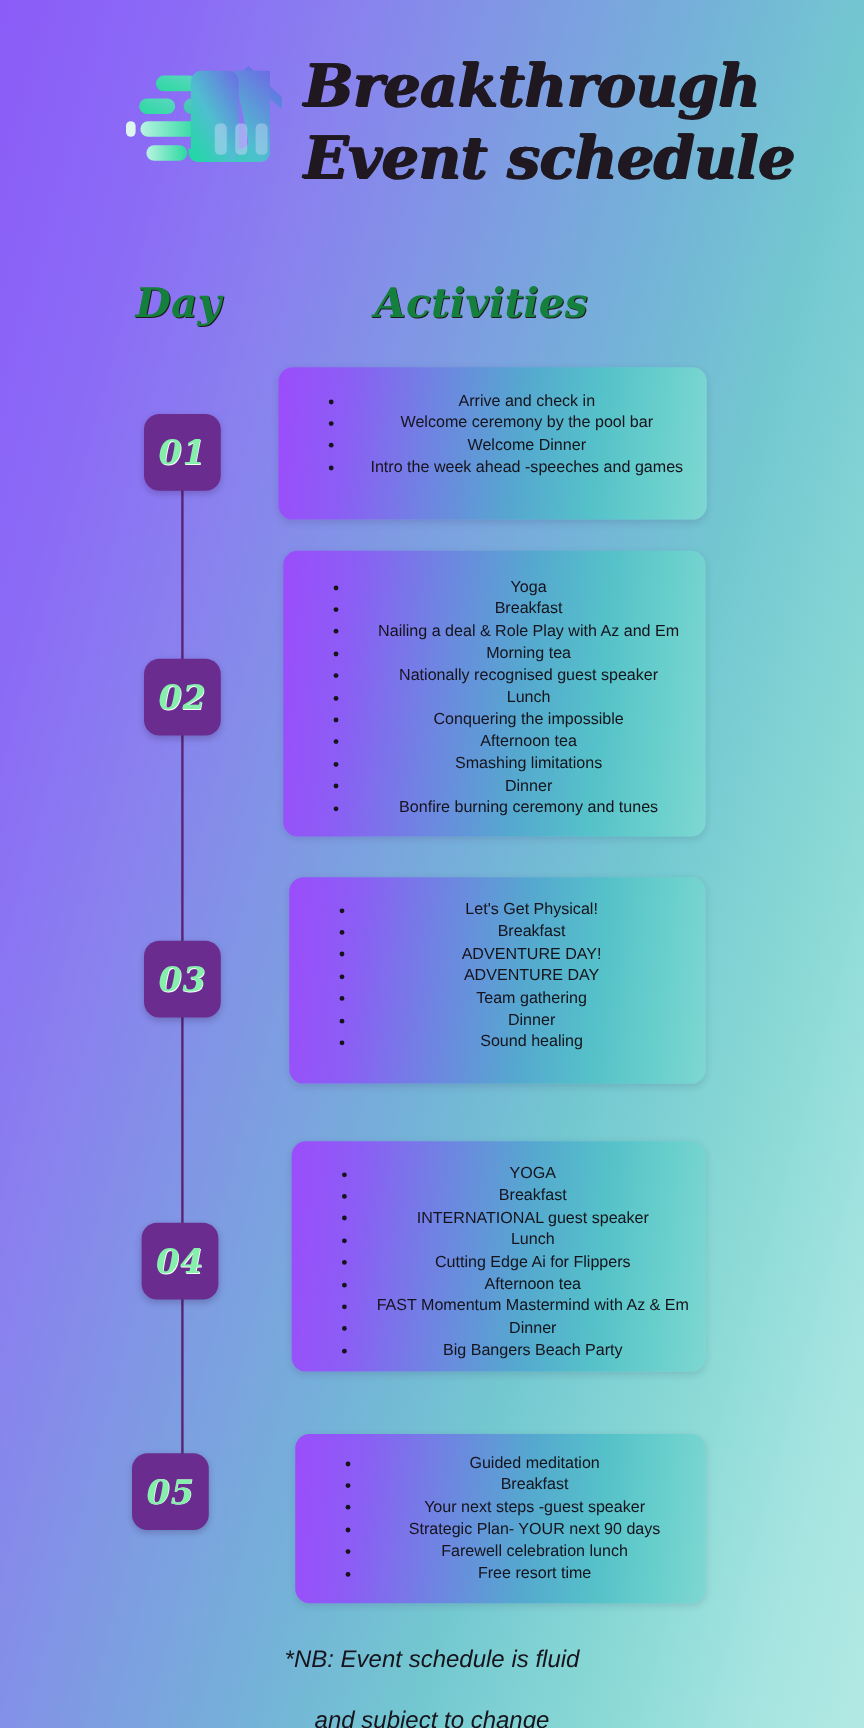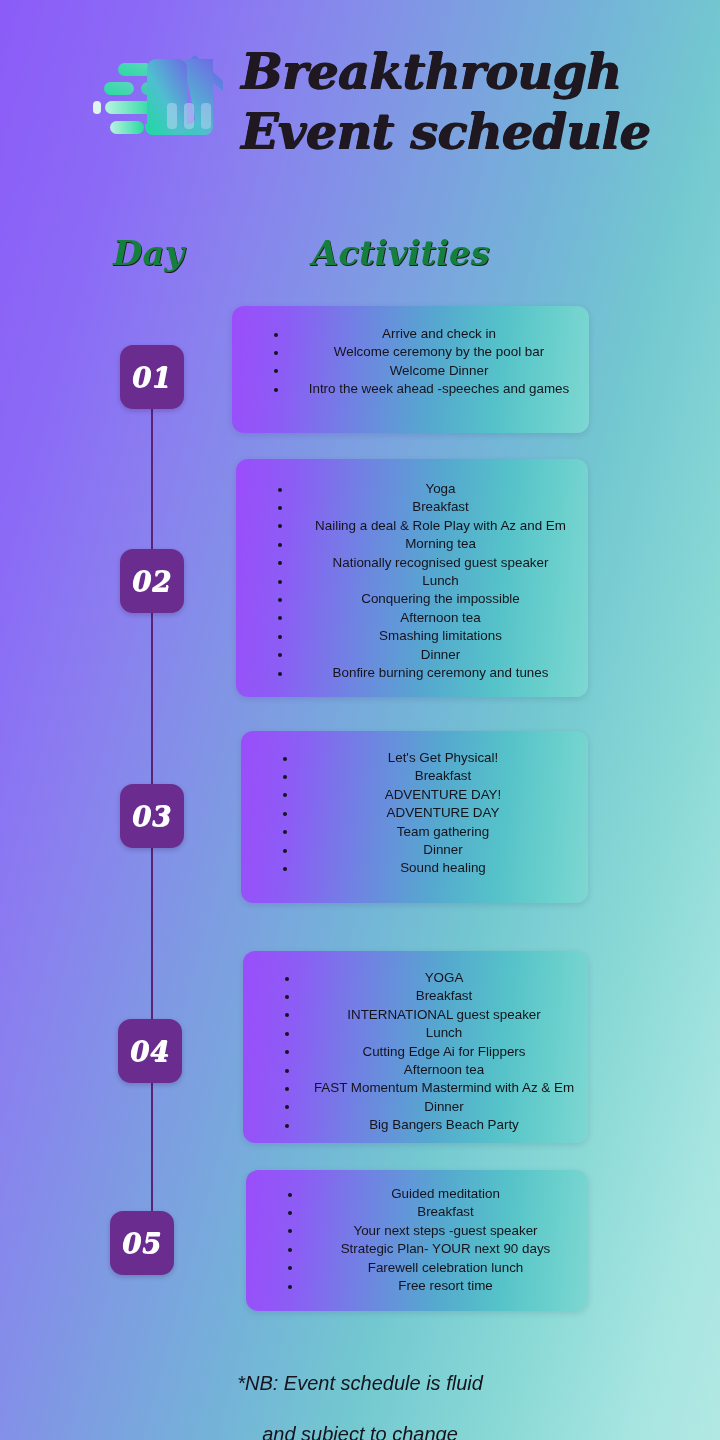--- a/index.html
+++ b/index.html
@@ -15,21 +15,21 @@
         #73c8d0 66%,
         #8ad9d6 80%,
         #a7e5e1 92%,
         #b2e8e3 100%);
     overflow:hidden;
     position:relative;
   }
 
   
   .header {
-    position:absolute; left:4px; top:0; width:600px; height:200px;
+    position:absolute; left:16px; top:0; width:600px; height:200px;
     display:flex; align-items:center; padding-left:67px;
   }
   .logo-wrap { width:160px; height:110px; position:relative; flex:none; }
   .logo-wrap svg { width:100%; height:100%; display:block; }
 
   .title-block {
     margin-left:10px; padding-top:4px;
   }
   .title-line {
     font-family:"DejaVu Serif", serif;
@@ -68,21 +68,21 @@
     border-radius:13px;
     background:#6a2d8f;
     display:flex; align-items:center; justify-content:center;
     box-shadow:0 2px 5px rgba(40,10,60,0.22);
     z-index:3;
   }
   .badge span {
     font-family:"DejaVu Serif", serif;
     font-weight:bold; font-style:italic;
     font-size:28px;
-    color:#ffffff;
+    color:#86efac;
     letter-spacing:0.5px;
     text-shadow:0.6px 0.6px 0 #fdfdff;
   }
 
   .card {
     position:absolute;
     border-radius:12px;
     background: linear-gradient(95deg,
         #9b4dfb 0%,
         #8c5df5 16%,
@@ -240,21 +240,21 @@
         <li>Cutting Edge Ai for Flippers</li>
         <li>Afternoon tea</li>
         <li>FAST Momentum Mastermind with Az &amp; Em</li>
         <li>Dinner</li>
         <li>Big Bangers Beach Party</li>
       </ul>
     </div>
     <div class="badge" style="top: 1211px; left: 110px;">
       <span>05</span>
     </div>
-    <div class="card" style="top: 1170px; left: 246px; width: 342px; height: 141px; padding-top: 15px; padding-left: 40px;">
+    <div class="card" style="top: 1195px; left: 246px; width: 342px; height: 141px; padding-top: 15px; padding-left: 40px;">
       <ul>
         <li>Guided meditation</li>
         <li>Breakfast</li>
         <li>Your next steps -guest speaker</li>
         <li>Strategic Plan- YOUR next 90 days</li>
         <li>Farewell celebration lunch</li>
         <li>Free resort time</li>
       </ul>
     </div>
   </div>

